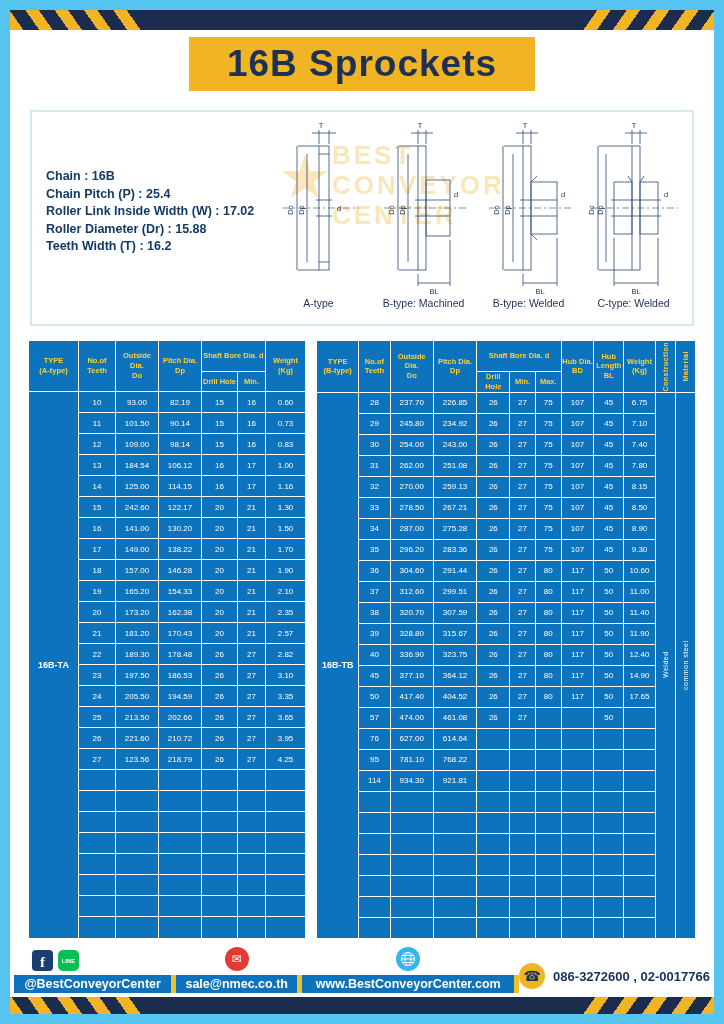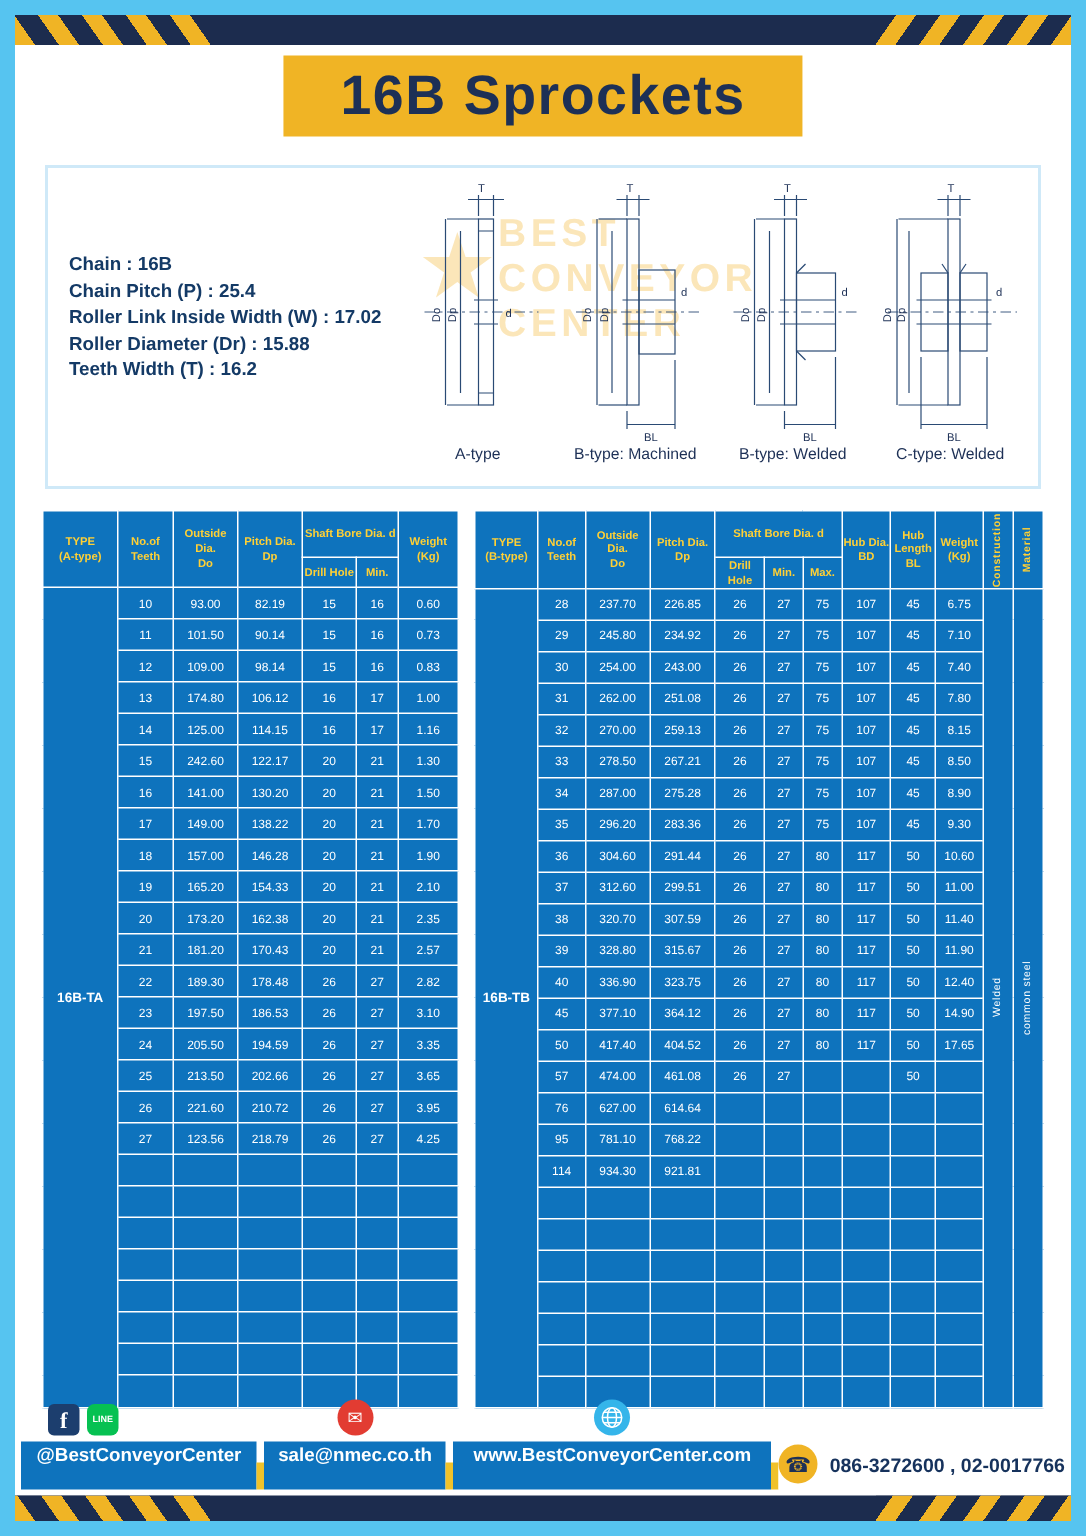--- a/index.html
+++ b/index.html
@@ -49,21 +49,21 @@
   thead tr:last-child th{height:20px}
   tbody td{color:#fff;font-size:8px;height:21px}
   td.type-cell{font-size:9px;font-weight:bold}
   th.vert,td.vert-cell{writing-mode:vertical-rl;transform:rotate(180deg)}
   th.vert{font-size:7px;letter-spacing:.5px}
   td.vert-cell{font-size:7px;letter-spacing:.5px}
 
   
   .contact{position:absolute;left:4px;right:4px;bottom:21px;height:48px;display:flex;align-items:flex-end}
   .fseg{display:flex;flex-direction:column;justify-content:flex-end}
-  .fbar{height:32px;background:#0e73bd;color:#fff;font-weight:bold;font-size:12.5px;
+  .fbar{height:18px;background:#0e73bd;color:#fff;font-weight:bold;font-size:12.5px;
         line-height:18px;text-align:center;white-space:nowrap}
   .fsep{width:5px;height:18px;background:#f0c22a;align-self:flex-end}
   .ficons{display:flex;gap:5px;margin-bottom:4px;align-items:center;justify-content:center}
   .ficons.left{justify-content:flex-start;padding-left:18px}
   .fb{width:21px;height:21px;background:#1c3e6e;color:#fff;border-radius:4px;
       font:bold 15px "Liberation Serif",serif;display:flex;align-items:flex-end;justify-content:center}
   .ln-icon{width:21px;height:21px;background:#06c152;border-radius:5px;color:#fff;font-size:6px;
            font-weight:bold;display:flex;align-items:center;justify-content:center}
   .mail{width:24px;height:24px;border-radius:50%;background:#e23c32;color:#fff;font-size:12px;
         display:flex;align-items:center;justify-content:center}
@@ -267,21 +267,21 @@
           <tr>
             <td>12</td>
             <td>109.00</td>
             <td>98.14</td>
             <td>15</td>
             <td>16</td>
             <td>0.83</td>
           </tr>
           <tr>
             <td>13</td>
-            <td>174.80</td>
+            <td>184.54</td>
             <td>106.12</td>
             <td>16</td>
             <td>17</td>
             <td>1.00</td>
           </tr>
           <tr>
             <td>14</td>
             <td>125.00</td>
             <td>114.15</td>
             <td>16</td>

